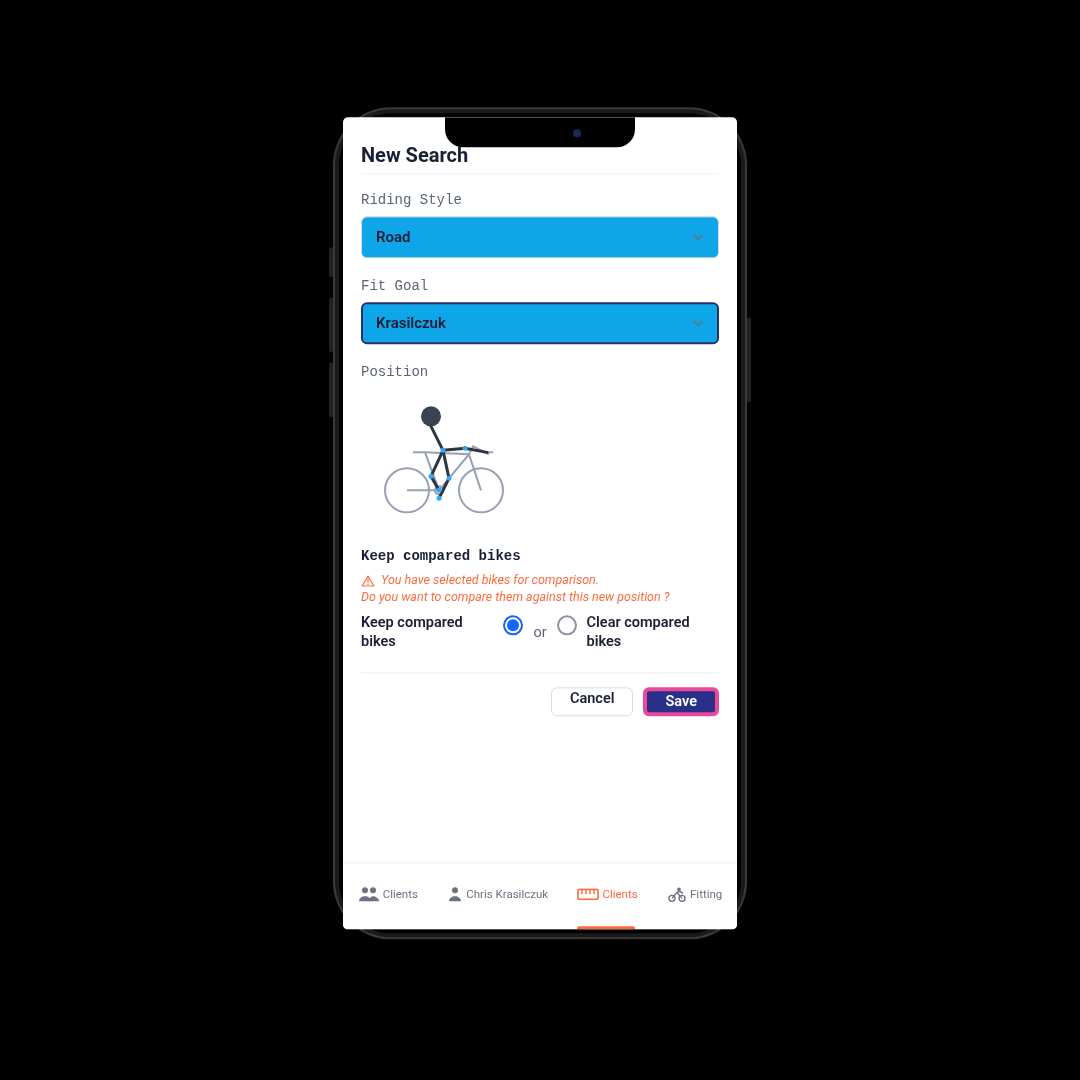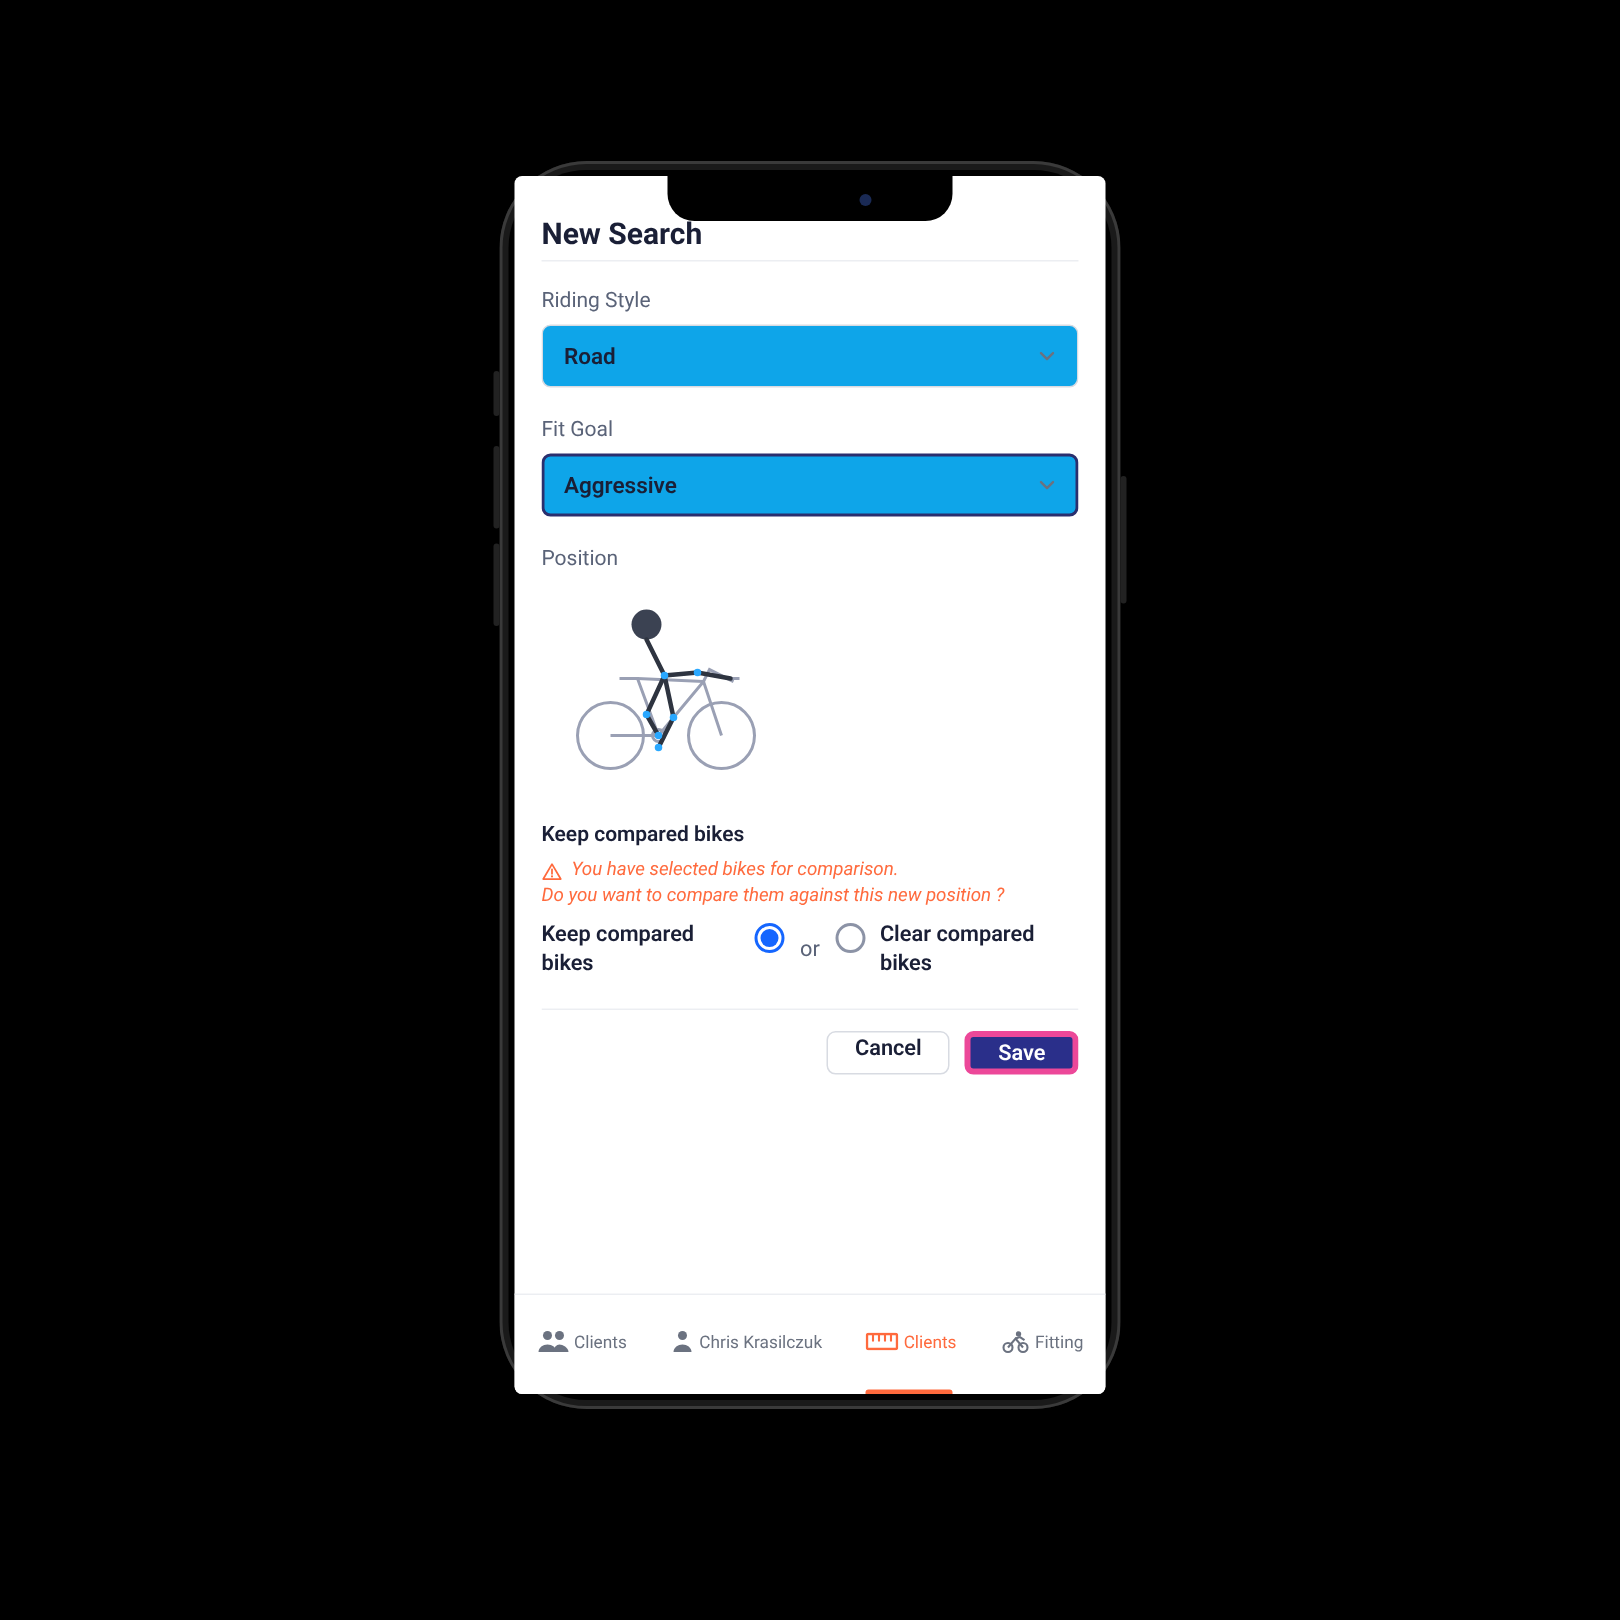--- a/index.html
+++ b/index.html
@@ -25,21 +25,21 @@
   .btn-side{position:absolute;background:#222;border-radius:2px;}
   .btn-l1{left:-4px;top:140px;width:4px;height:30px;}
   .btn-l2{left:-4px;top:190px;width:4px;height:55px;}
   .btn-l3{left:-4px;top:255px;width:4px;height:55px;}
   .btn-r1{right:-4px;top:210px;width:4px;height:85px;}
   
   .content{position:absolute;inset:0;padding:18px 18px 0 18px;display:flex;flex-direction:column;}
   h1{margin:8px 0 4px 0;font-size:20px;font-weight:700;color:#1a1f36;}
   .intro{font-size:13.5px;line-height:1.5;color:#5a6378;margin:0 0 14px 0;}
   .divider{height:1px;background:#eceef2;margin:6px -4px 18px -4px;}
-  .label{font-size:14px;color:#5a6378;margin-bottom:8px;}
+  .label{font-size:14px;color:#5a6378;margin-bottom:8px;font-family:Liberation Mono, monospace;}
   .select{
     border:1px solid #d8dbe2;border-radius:6px;padding:11px 14px;display:flex;align-items:center;justify-content:space-between;
     font-size:15px;font-weight:600;color:#1a1f36;cursor:pointer;background:#0ea5e9;
   }
   .select.active{border:2px solid #2a2f6e;padding:10px 13px;}
   .chev{width:12px;height:12px;}
   .chev svg{display:block;}
   .group{margin-bottom:20px;}
   .position-img{display:flex;justify-content:flex-start;padding:10px 0 10px 8px;}
   .warning-line{display:flex;align-items:center;gap:6px;margin-top:4px;}
@@ -93,21 +93,21 @@
                 <svg viewBox="0 0 12 12" width="12" height="12">
                     <path d="M2 4l4 4 4-4" fill="none" stroke="#6b7280" stroke-width="1.6" stroke-linecap="round" stroke-linejoin="round"></path>
                   </svg>
               </span>
             </div>
           </div>
 
           <div class="group">
             <div class="label">Fit Goal</div>
             <div class="select active">
-              <span>Aggressive</span>
+              <span>Krasilczuk</span>
               <span class="chev">
                 <svg viewBox="0 0 12 12" width="12" height="12">
                     <path d="M2 4l4 4 4-4" fill="none" stroke="#6b7280" stroke-width="1.6" stroke-linecap="round" stroke-linejoin="round"></path>
                   </svg>
               </span>
             </div>
           </div>
 
           <div class="group">
             <div class="label">Position</div>

